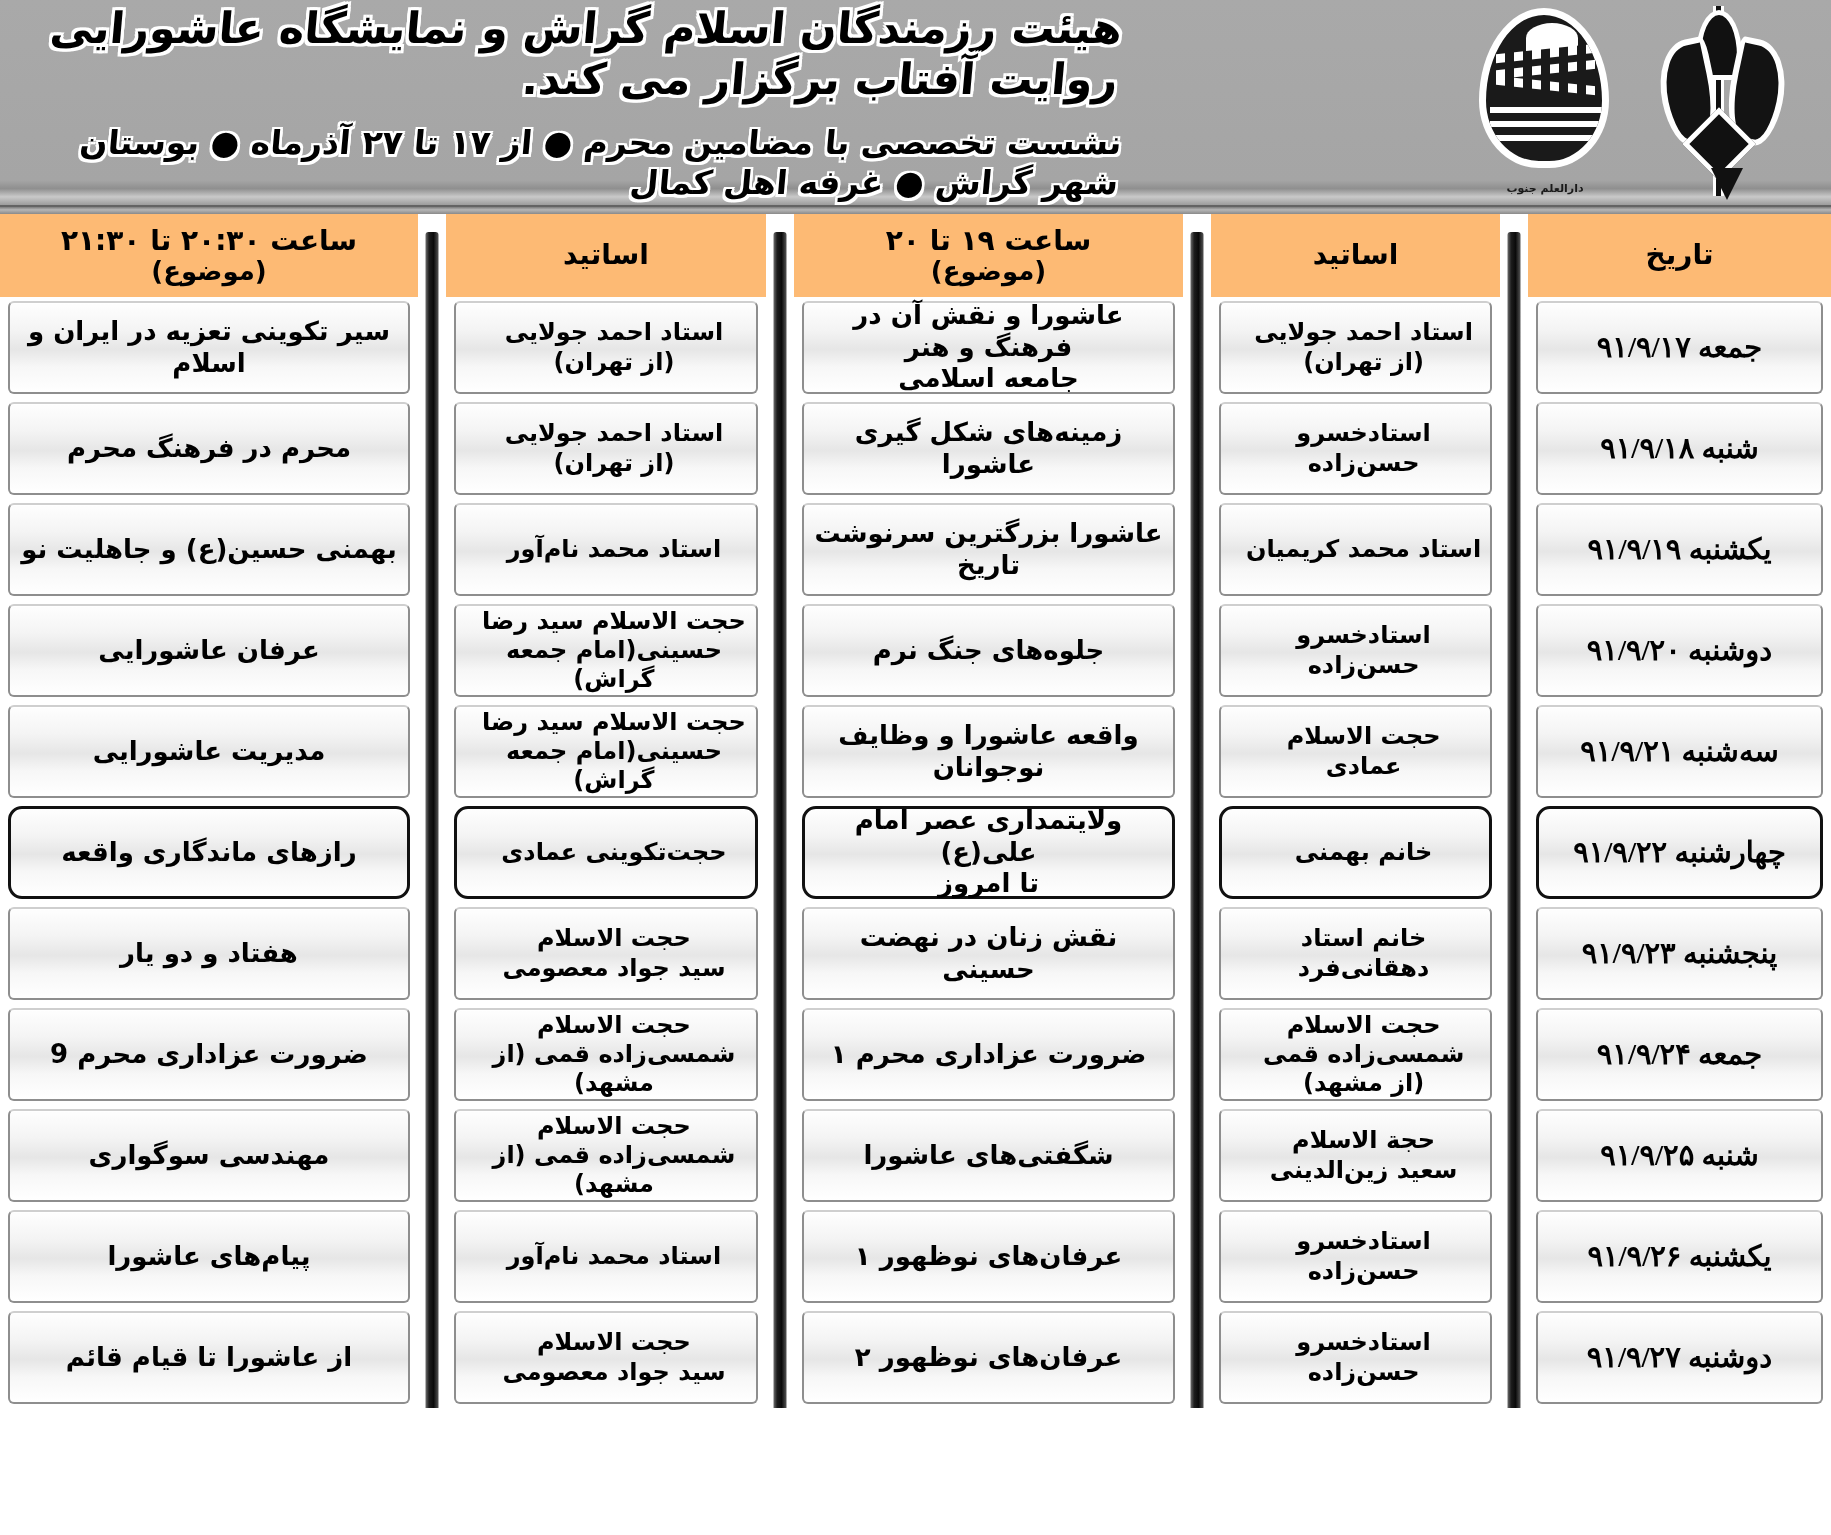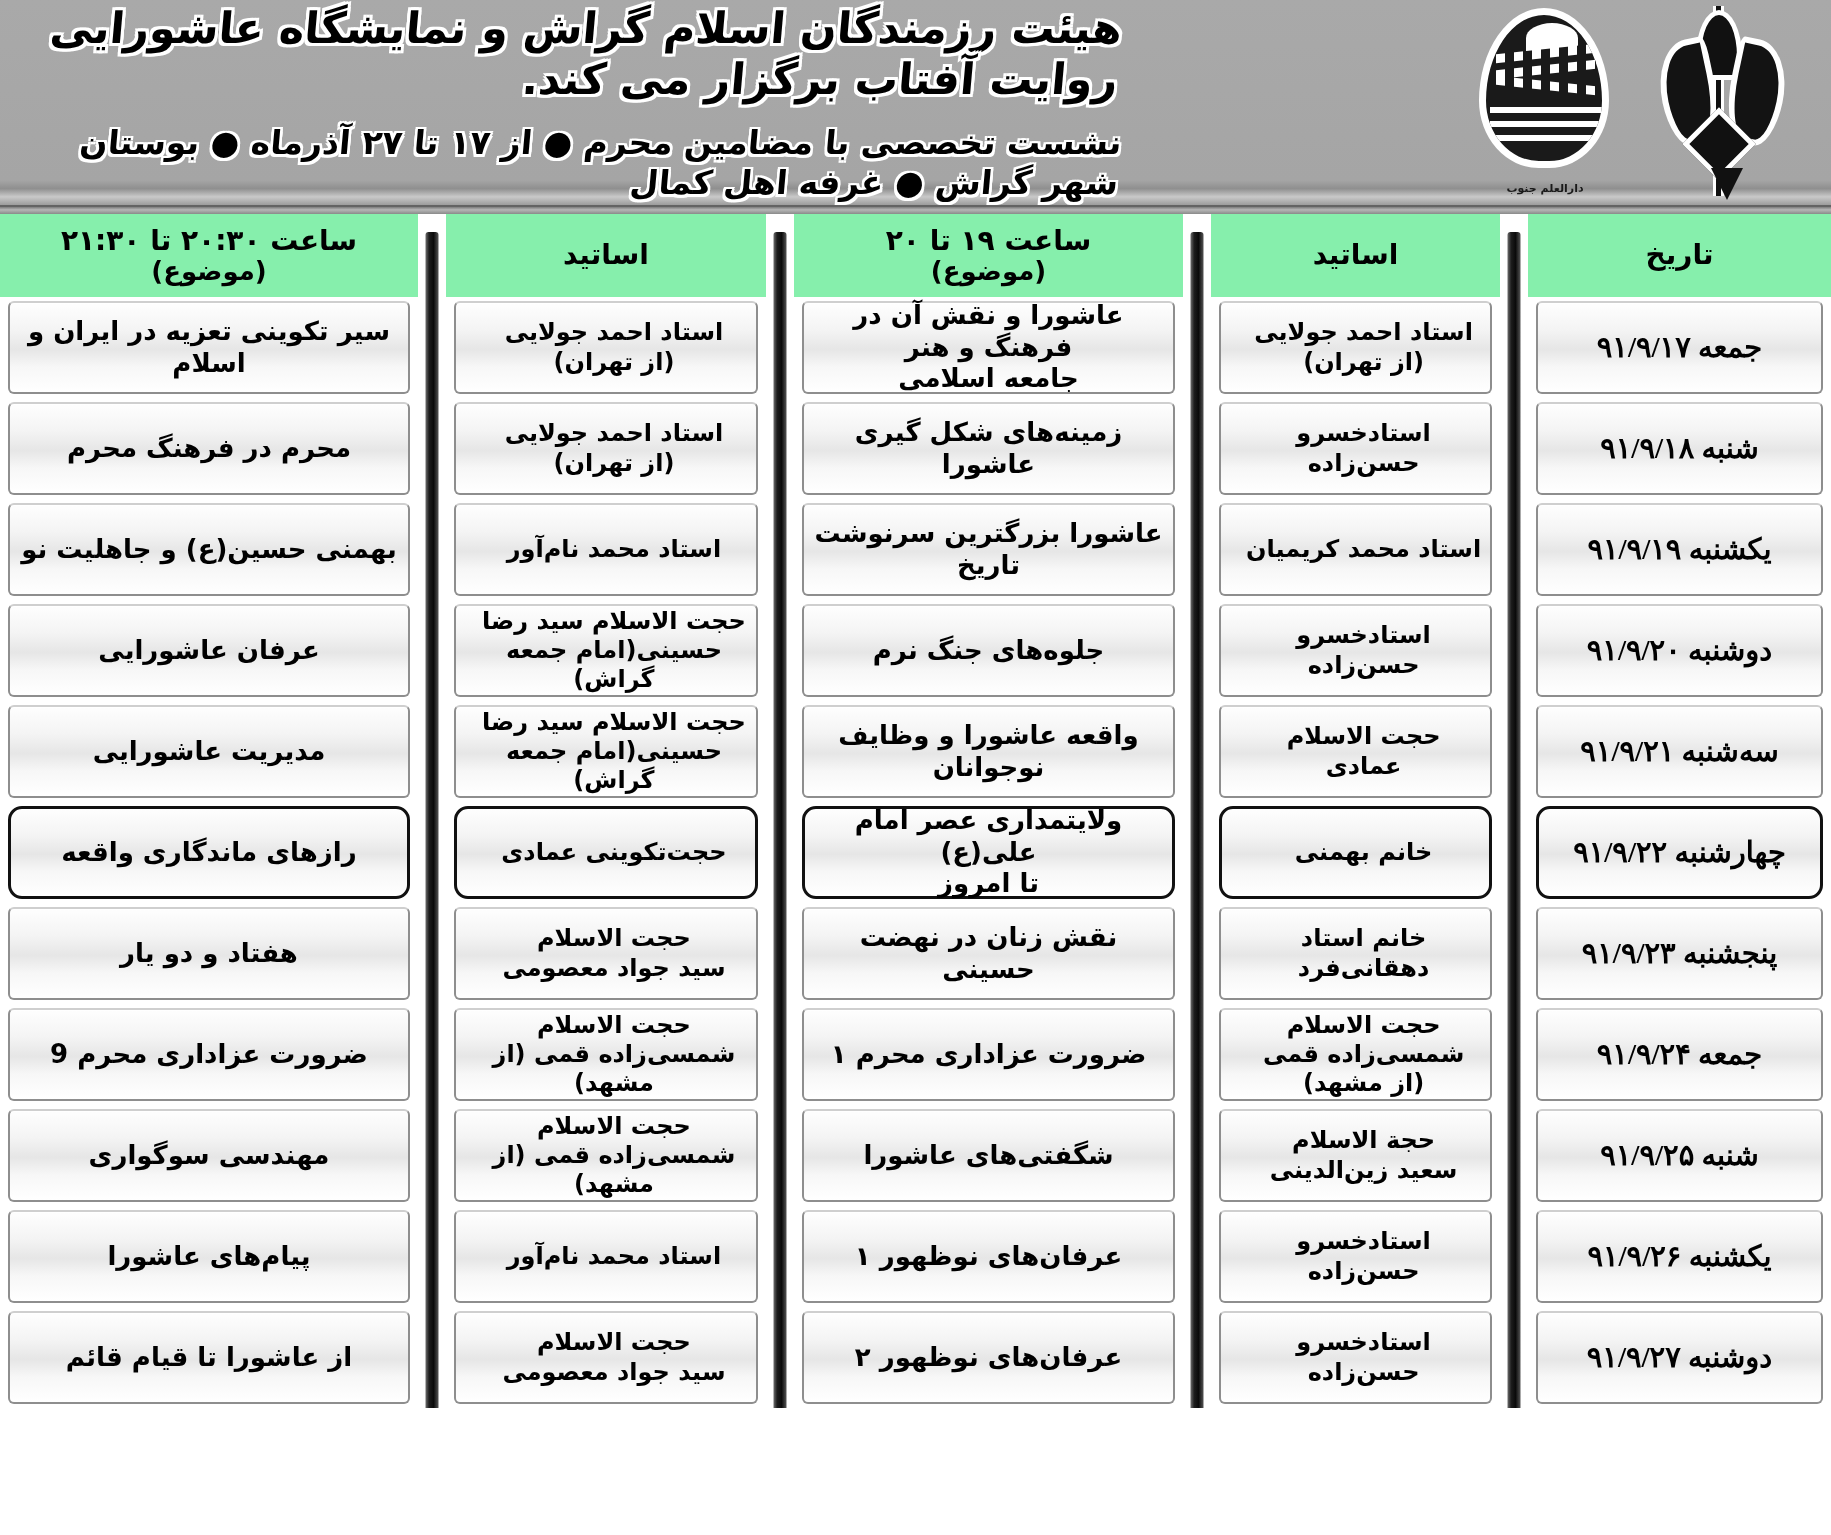--- a/index.html
+++ b/index.html
@@ -188,21 +188,21 @@
   table.sched col.c-top2   { width: 378px; }
   table.sched col.c-sep    { width: 25px; }
 
   thead th {
     height: 83px;
     vertical-align: middle;
     text-align: center;
     font-size: 28px;
     font-weight: bold;
     color: #000;
-    background: #86efac;
+    background: #fdba74;
     line-height: 1.08;
     padding: 2px 6px;
     border: none;
   }
   thead th .hl2 { display: block; font-size: 26px; }
 
   
   td.sep, th.sep {
     padding: 0;
     background: #ffffff;

